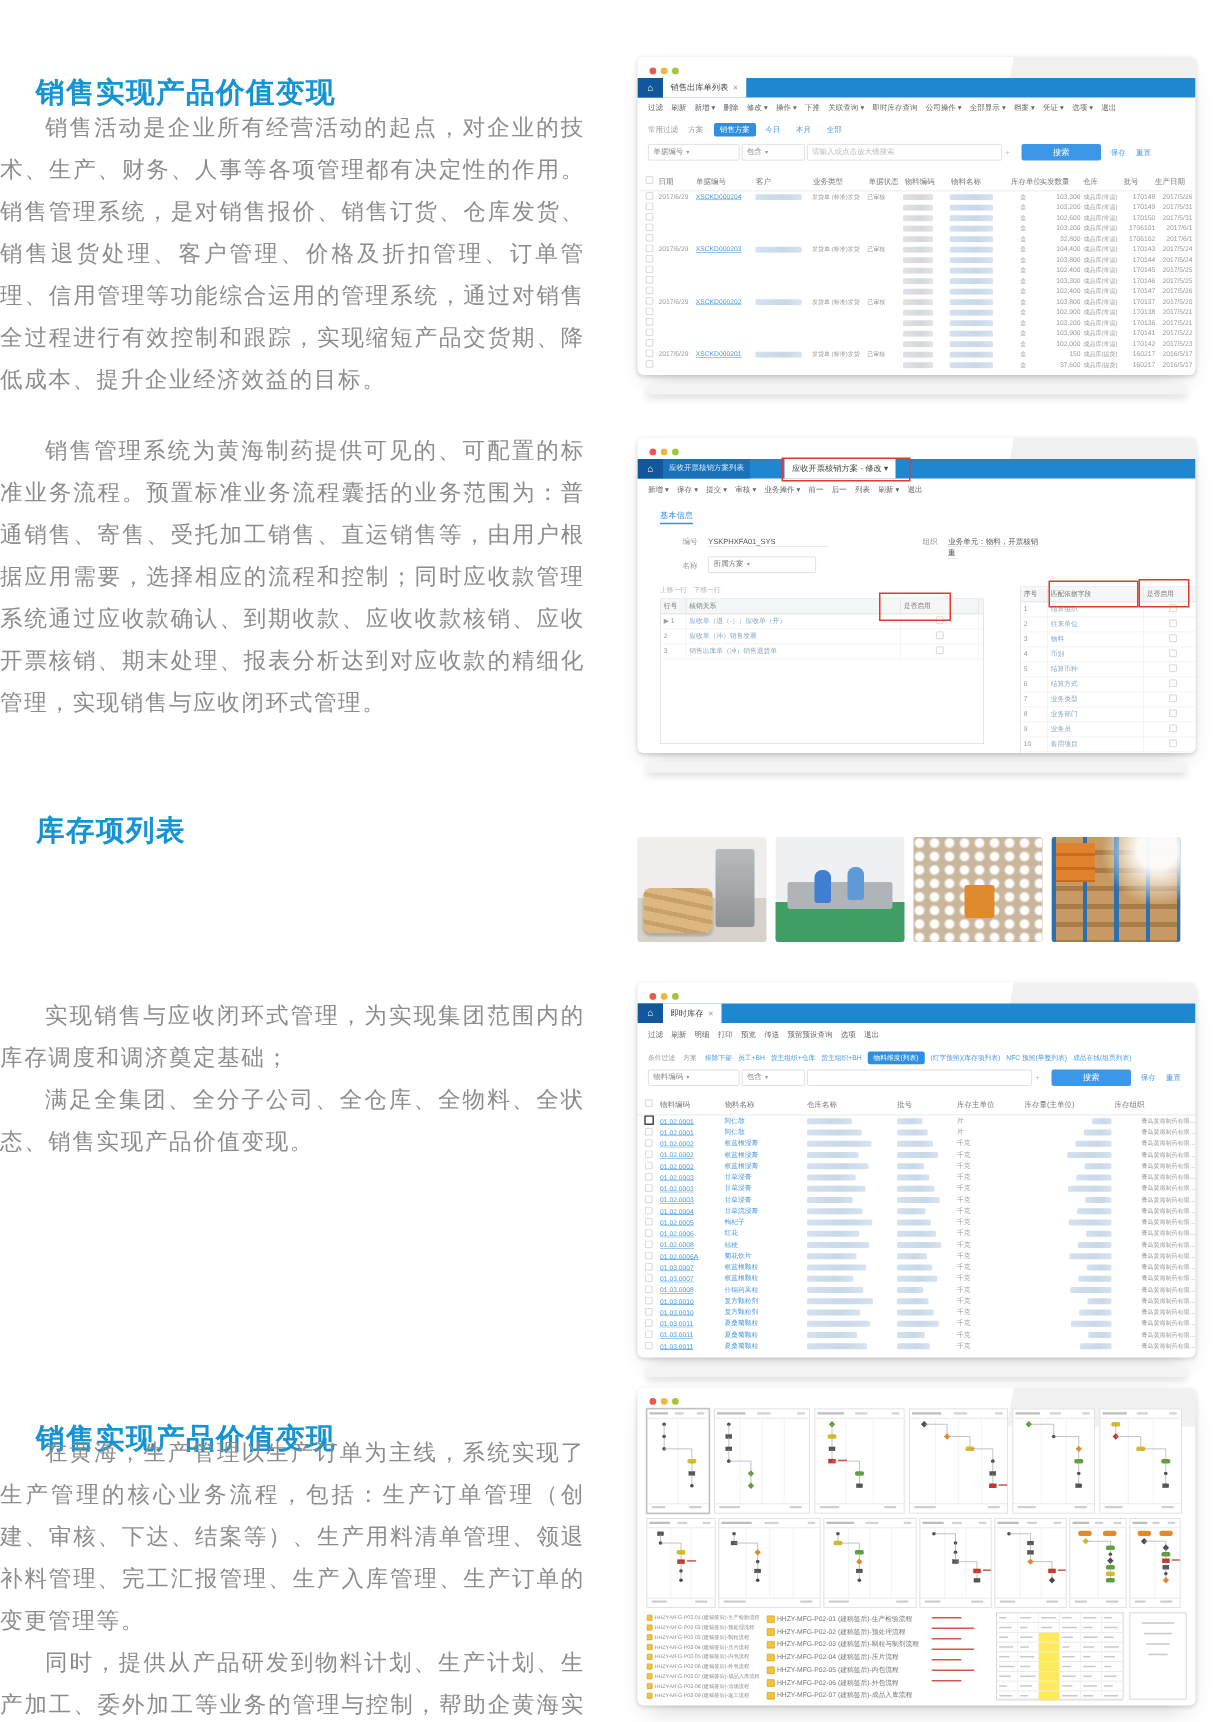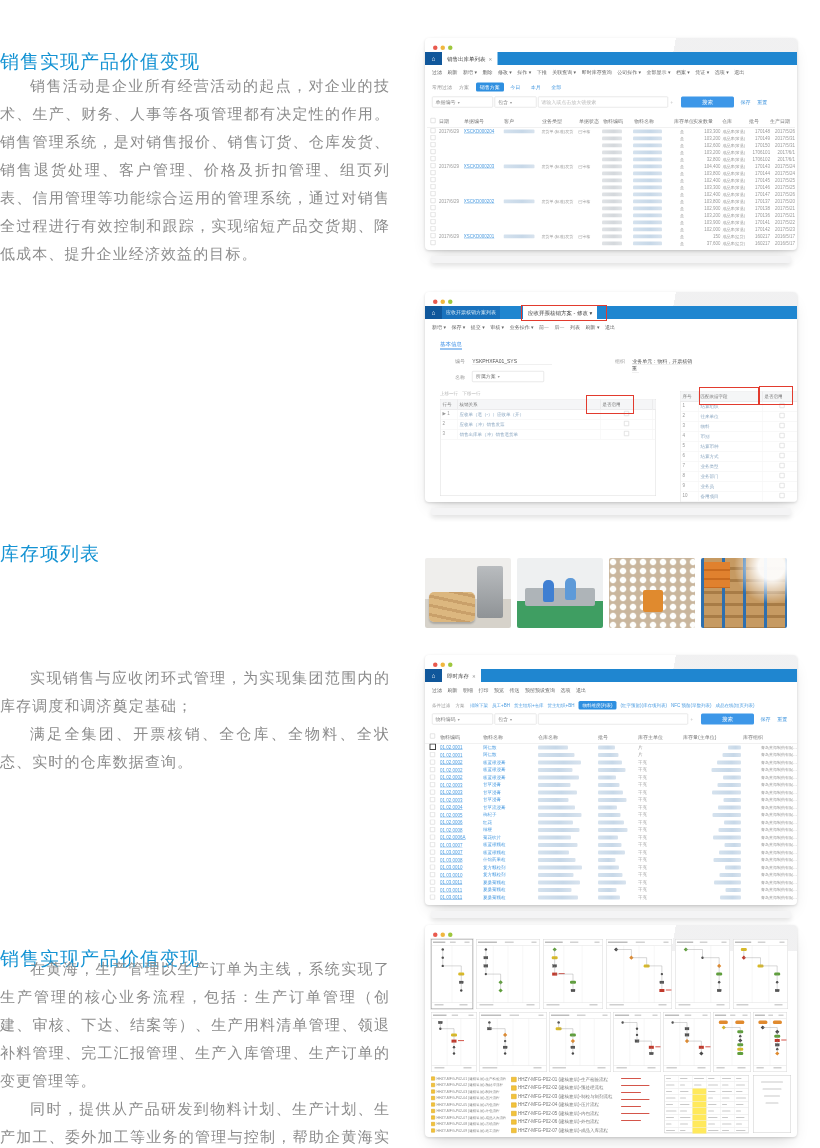--- a/index.html
+++ b/index.html
@@ -1,18 +1,18 @@
 <!DOCTYPE html>
 <html><head>
 <meta charset="utf-8">
 <style>
   html,body{margin:0;padding:0;background:#fff;}
   .page{position:relative;width:820px;height:1148px;overflow:hidden;background:#fff;
         font-family:"Liberation Sans","DejaVu Sans",sans-serif;}
-  .sec-h{position:absolute;left:0;width:390px;color:#1593d3;font-size:19px;font-weight:normal;letter-spacing:1px;}
+  .sec-h{position:absolute;left:0;width:390px;color:#1593d3;font-size:19px;font-weight:bold;letter-spacing:1px;padding-left:24px;}
   .sec-p{position:absolute;left:0;width:390px;color:#8c8c8c;font-size:15px;line-height:28px;
          text-align:justify;text-indent:2em;letter-spacing:1.1px;margin:0;}
   
   .win{position:absolute;left:425px;width:372px;background:#fff;border-radius:4px;
        box-shadow:0 1px 3px rgba(0,0,0,.15),0 8px 16px -6px rgba(0,0,0,.18);overflow:hidden;}
   .win::before{content:"";position:absolute;top:0;right:0;width:55%;height:26px;
        background:linear-gradient(100deg,transparent 40%,#ededee 40%);opacity:.8;}
   .win-echo{position:absolute;left:431px;width:360px;height:7px;background:#f4f4f5;border-radius:2px;
        box-shadow:0 3px 5px rgba(0,0,0,.10);}
   .inner{position:absolute;left:0;top:0;width:744px;transform:scale(.5);transform-origin:0 0;}
@@ -84,25 +84,26 @@
   .fico{display:inline-block;background:#f2c33c;border:1px solid #d9a41e;border-radius:1px;margin-right:3px;flex:none;}
   .dash{background:#c9c9c9;height:2px;border-radius:1px;}
   .rdash{background:#d4554a;height:2px;border-radius:1px;}
 </style>
 </head>
 <body>
 
 <div class="page">
 
   <h2 class="sec-h" style="top:33px">销售实现产品价值变现</h2>
-  <p class="sec-p" style="top:72px">销售活动是企业所有经营活动的起点，对企业的技术、生产、财务、人事等各项管理都有决定性的作用。销售管理系统，是对销售报价、销售订货、仓库发货、销售退货处理、客户管理、价格及折扣管理、组页列表、信用管理等功能综合运用的管理系统，通过对销售全过程进行有效控制和跟踪，实现缩短产品交货期、降低成本、提升企业经济效益的目标。</p>
+  <p class="sec-p" style="top:72px">销售活动是企业所有经营活动的起点，对企业的技术、生产、财务、人事等各项管理都有决定性的作用。销售管理系统，是对销售报价、销售订货、仓库发货、销售退货处理、客户管理、价格及折扣管理、订单管理、信用管理等功能综合运用的管理系统，通过对销售全过程进行有效控制和跟踪，实现缩短产品交货期、降低成本、提升企业经济效益的目标。</p>
+  <p class="sec-p" style="top:287px">销售管理系统为黄海制药提供可见的、可配置的标准业务流程。预置标准业务流程囊括的业务范围为：普通销售、寄售、受托加工销售、直运销售等，由用户根据应用需要，选择相应的流程和控制；同时应收款管理系统通过应收款确认、到期收款、应收收款核销、应收开票核销、期末处理、报表分析达到对应收款的精细化管理，实现销售与应收闭环式管理。</p>
 
   <h2 class="sec-h" style="top:525px">库存项列表</h2>
   <p class="sec-p" style="top:664px">实现销售与应收闭环式管理，为实现集团范围内的库存调度和调济奠定基础；</p>
-  <p class="sec-p" style="top:720px">满足全集团、开票核销、全仓库、全物料、全状态、实时的仓库数据查询。</p>
+  <p class="sec-p" style="top:720px">满足全集团、全分子公司、全仓库、全物料、全状态、销售实现产品价值变现。</p>
 
   <h2 class="sec-h" style="top:930px">销售实现产品价值变现</h2>
   <p class="sec-p" style="top:955px">在黄海，生产管理以生产订单为主线，系统实现了生产管理的核心业务流程，包括：生产订单管理（创建、审核、下达、结案等）、生产用料清单管理、领退补料管理、完工汇报管理、生产入库管理、生产订单的变更管理等。</p>
   <p class="sec-p" style="top:1095px">同时，提供从产品研发到物料计划、生产计划、生产加工、委外加工等业务的管理与控制，帮助企黄海实现生产的精细化管理。</p>
 
   <div class="win" style="top:38px;height:212px">
     <div class="inner" style="height:424px" id="w1">
       <div class="dots">
         <span class="dot d1"></span><span class="dot d2"></span><span class="dot d3"></span>
       </div>

